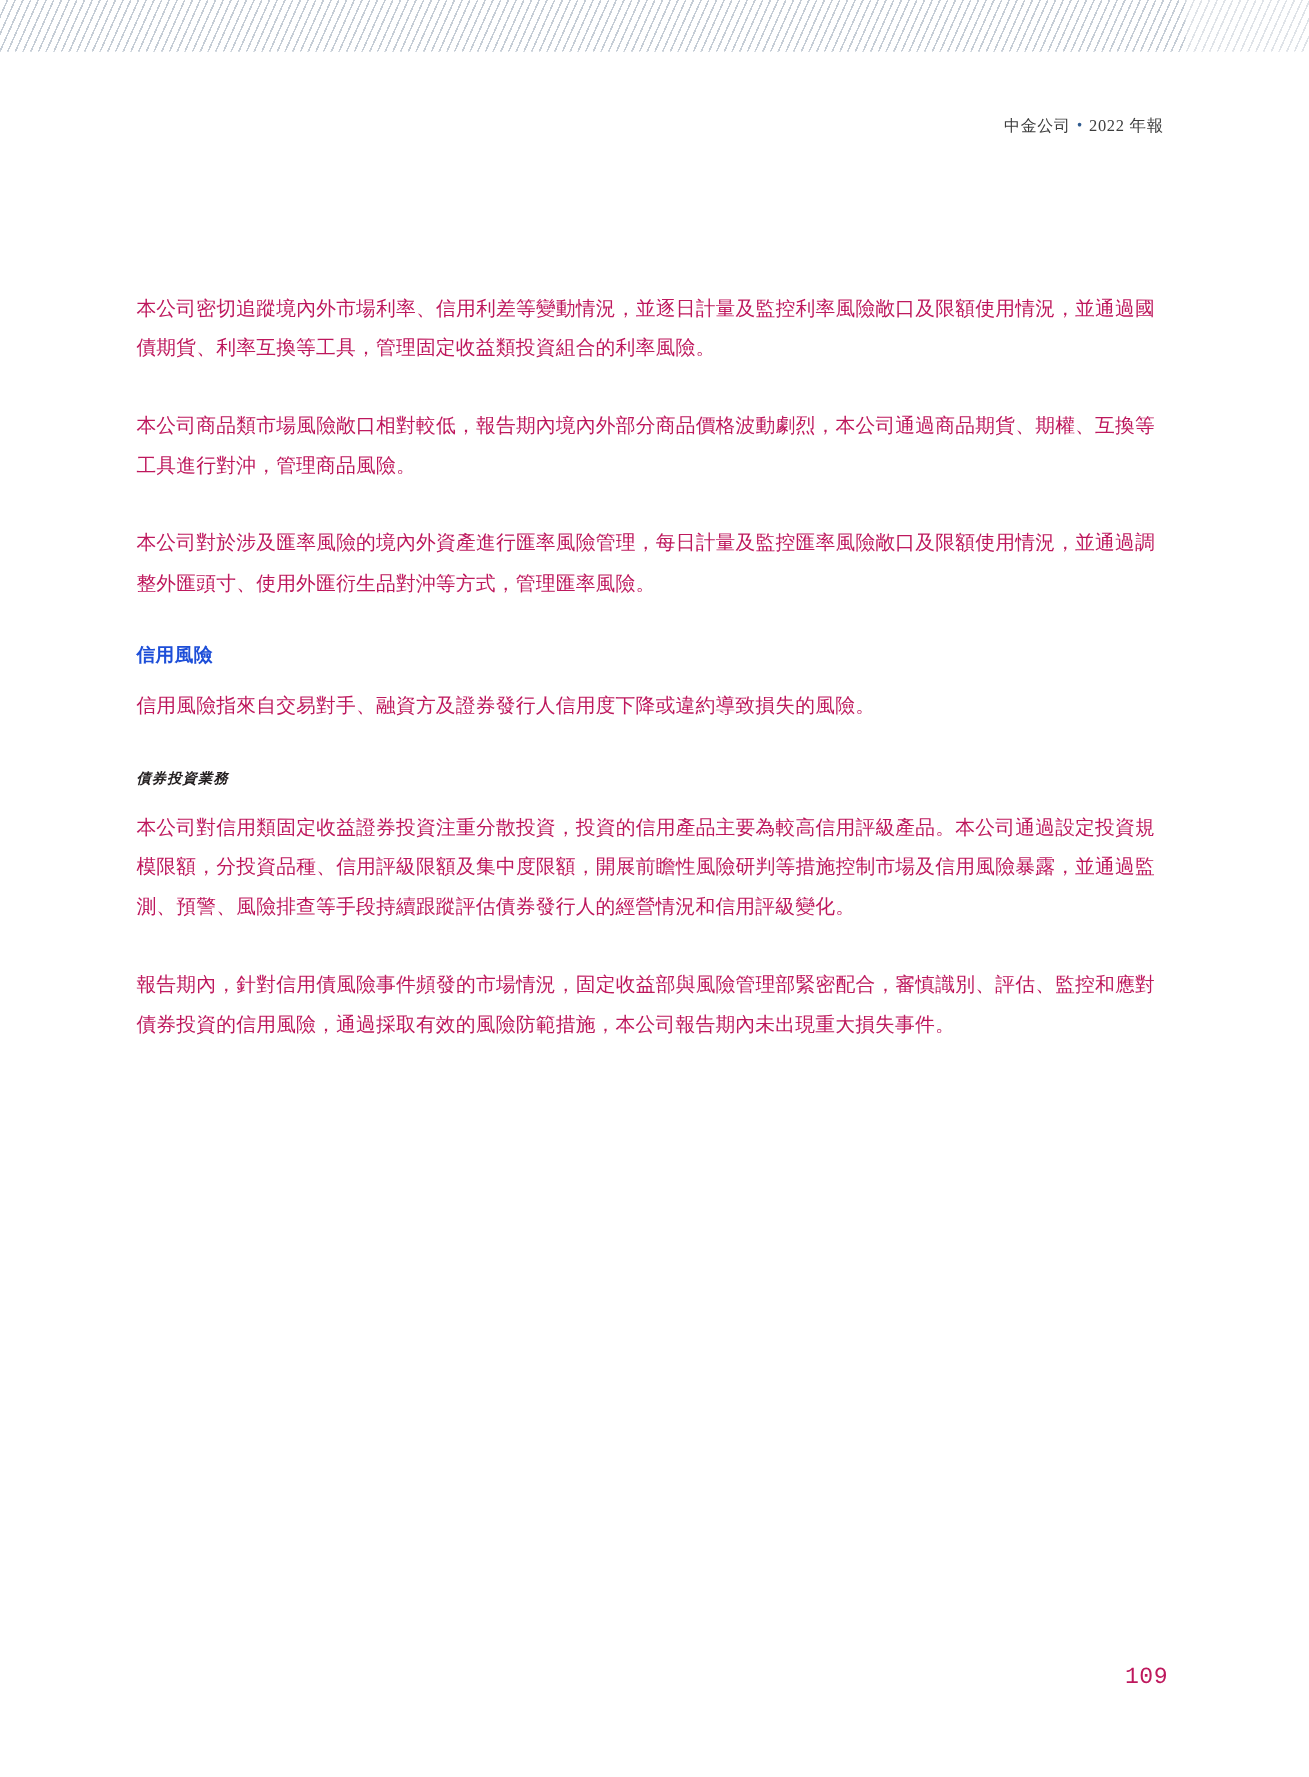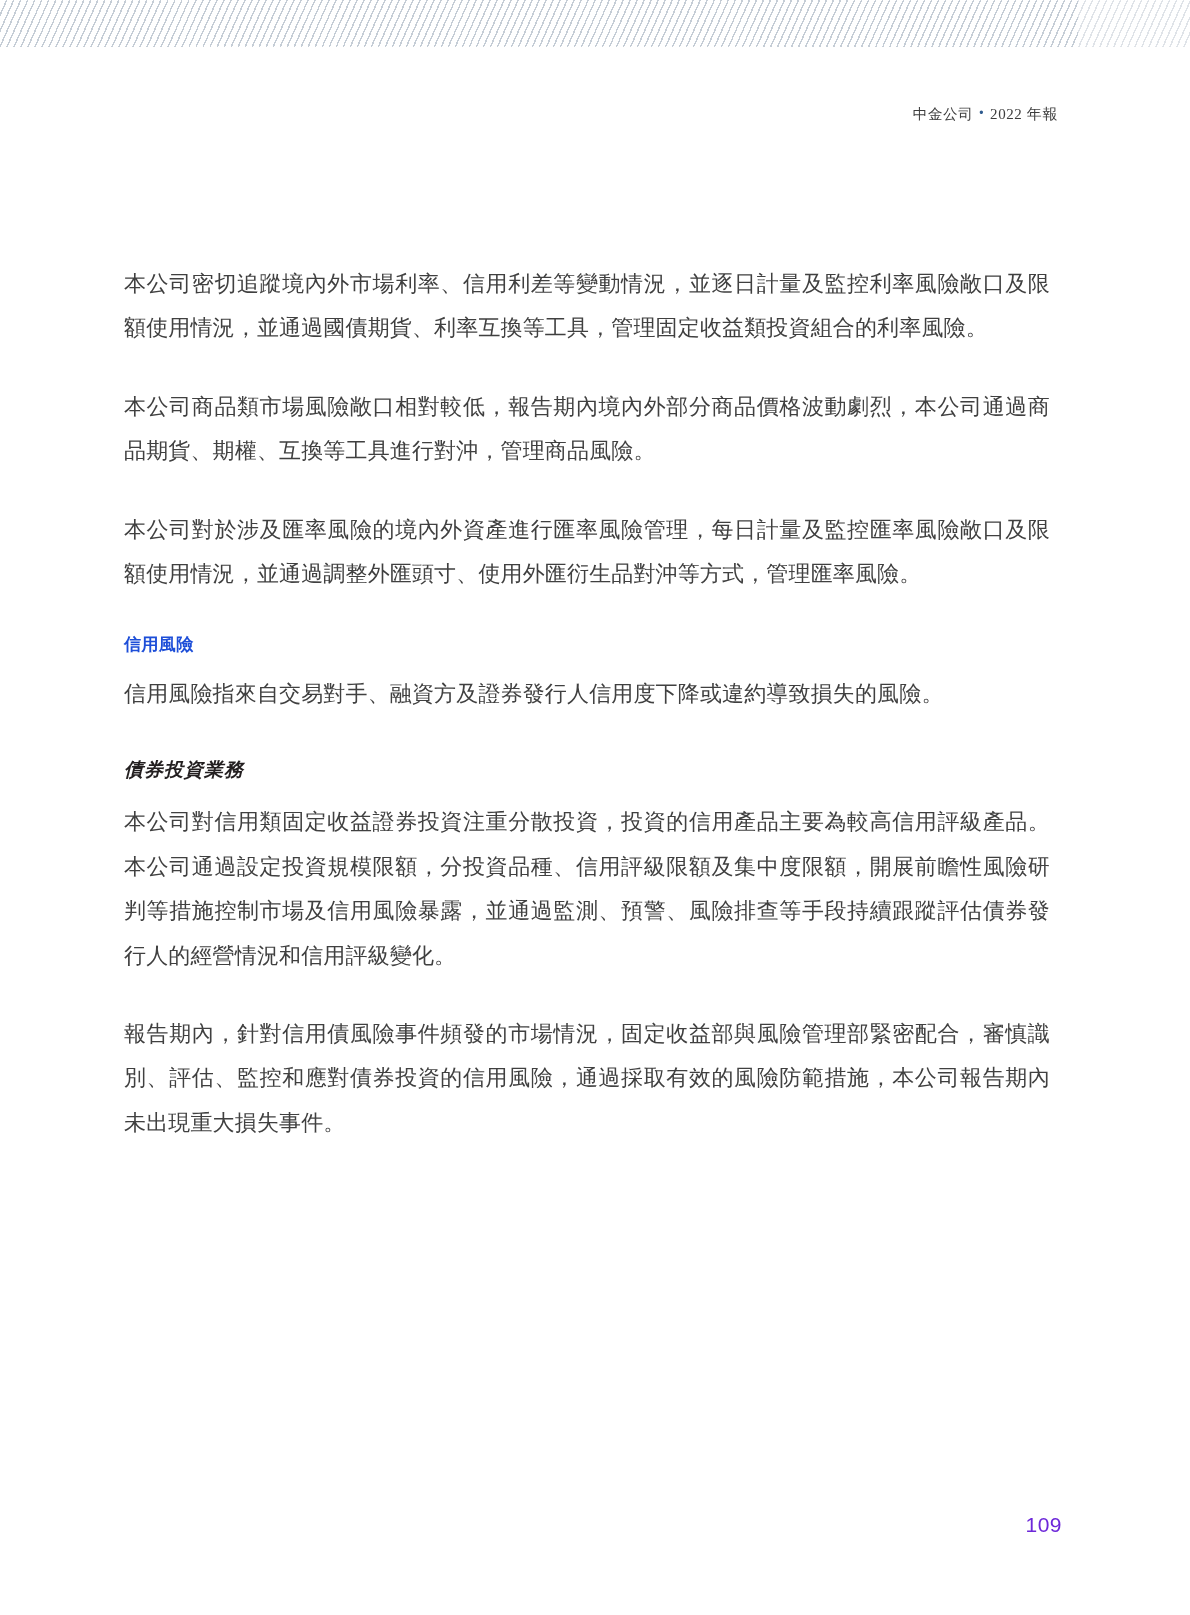--- a/index.html
+++ b/index.html
@@ -78,60 +78,60 @@
   
   .content {
     position: absolute;
     top: 262px;
     left: 124px;
     width: 926px;
   }
 
   p.para {
     margin: 0 0 34px 0;
-    font-size: 22px;
+    font-size: 18px;
     line-height: 2.02;
-    color: #404040;
+    color: #be185d;
     text-align: justify;
     text-justify: inter-ideograph;
     letter-spacing: 0.15px;
   }
 
   h2.section-heading {
     margin: 8px 0 12px 0;
     font-size: 17px;
     font-weight: bold;
     color: #1d4ed8;
     letter-spacing: 0.4px;
     line-height: 1.7;
   }
 
   h3.sub-heading {
     margin: 38px 0 14px 0;
-    font-size: 19px;
+    font-size: 13px;
     font-weight: bold;
     font-style: italic;
     color: #231f20;
     font-family: "Liberation Serif", serif;
     letter-spacing: 1px;
     line-height: 1.7;
   }
 
   p.tight {
     margin-bottom: 18px;
   }
 
   
   .page-number {
     position: absolute;
     bottom: 78px;
     right: 128px;
-    font-family: Liberation Sans, sans-serif;
+    font-family: Liberation Mono, monospace;
     font-size: 21px;
-    color: #6d28d9;
+    color: #be185d;
     letter-spacing: 0.5px;
   }
 </style>
 </head>
 <body>
 
 <div class="top-band">
   <div class="hatch"></div>
   <div class="hatch-right"></div>
 </div>

